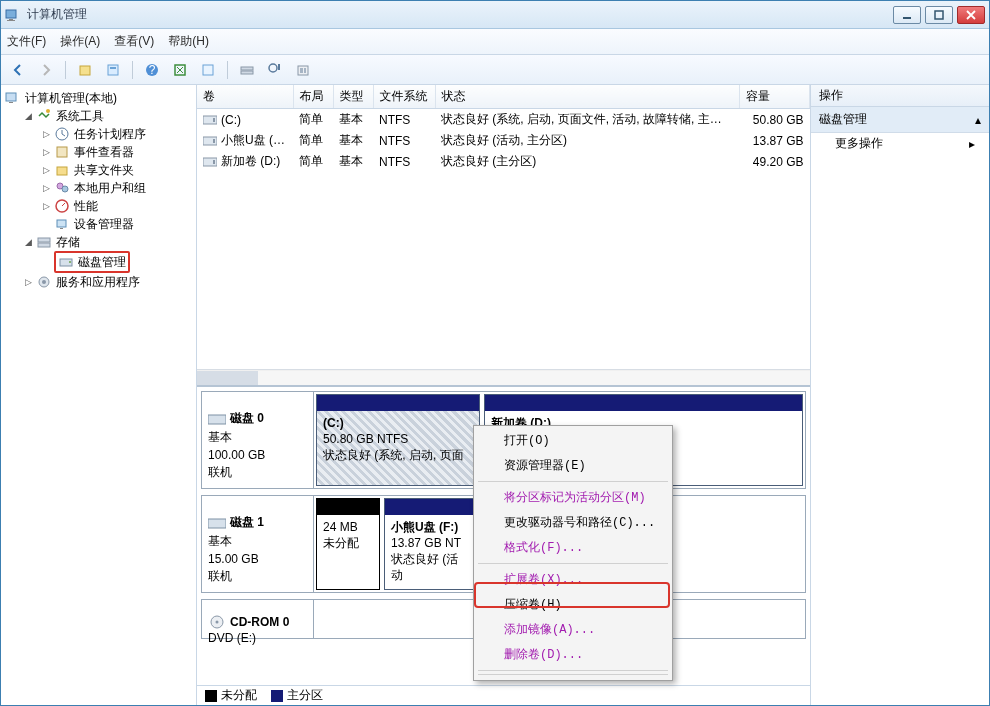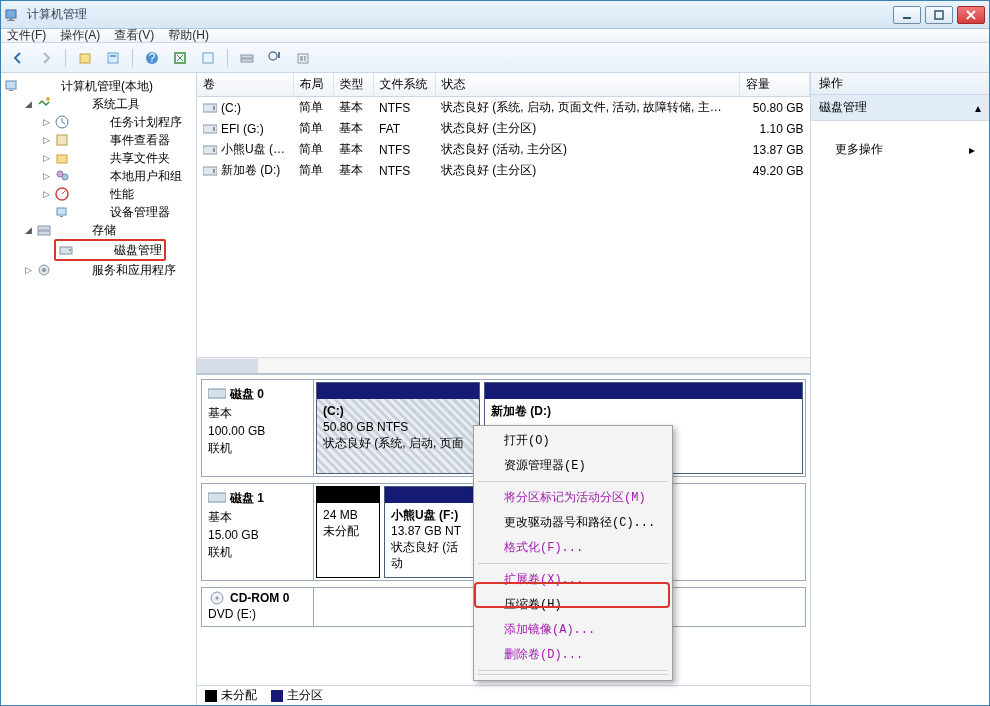--- a/index.html
+++ b/index.html
@@ -4,52 +4,52 @@
 <style>
 * { box-sizing: border-box; margin: 0; padding: 0; font-family: "Microsoft YaHei", "SimSun", Tahoma, sans-serif; font-size: 12px; }
 html, body { width: 990px; height: 706px; overflow: hidden; }
 .window { width: 990px; height: 706px; border: 1px solid #3c7fb1; background: #fff; display: flex; flex-direction: column; }
 .titlebar { height: 28px; background: linear-gradient(#eaf3fb,#d7e7f5); display: flex; align-items: center; padding: 0 4px; border-bottom: 1px solid #a9c7e0; }
 .titlebar .icon-slot { width: 16px; height: 16px; margin-right: 6px; display:flex; align-items:center; justify-content:center;}
 .titlebar-title { flex: 1; color: #2e3b4e; }
 .win-controls { display: flex; gap: 4px; }
 .win-btn { width: 28px; height: 18px; border: 1px solid #6b8aa5; background: linear-gradient(#f6fbff,#dce9f5); display: flex; align-items: center; justify-content: center; border-radius: 2px; color: #33566f; font-size: 11px; cursor:pointer;}
 .win-btn.close { background: linear-gradient(#f07b7b,#d43c3c); border-color: #a12a2a; color: #fff; }
-.menubar { height: 14px; background: linear-gradient(#fafcff,#eef4fb); border-bottom: 1px solid #c9d7e6; display: flex; align-items: center; padding: 0 6px; gap: 14px; }
+.menubar { height: 26px; background: linear-gradient(#fafcff,#eef4fb); border-bottom: 1px solid #c9d7e6; display: flex; align-items: center; padding: 0 6px; gap: 14px; }
 .menubar span { color: #2b2b2b; cursor: pointer; }
 .toolbar { height: 30px; background: linear-gradient(#f7faff,#e9f1fa); border-bottom: 1px solid #c9d7e6; display: flex; align-items: center; padding: 0 6px; gap: 6px; }
 .tb-btn { width: 22px; height: 22px; display: flex; align-items: center; justify-content: center; border: 1px solid transparent; cursor:pointer;}
 .tb-sep { width: 1px; height: 18px; background: #c0ccd9; margin: 0 2px; }
 .content { flex: 1; display: flex; min-height: 0; }
 .left-pane { width: 196px; border-right: 1px solid #c9d7e6; background: #fff; padding: 4px 0; overflow: hidden;}
 .tree { list-style: none; padding-left: 4px; }
 .tree li { white-space: nowrap; line-height: 18px; display:flex; align-items:center; }
 .tree ul { list-style:none; padding-left:18px;}
 .expander { width: 11px; height: 11px; display:inline-flex; align-items:center; justify-content:center; margin-right:2px; color:#5a5a5a; font-size:9px;}
 .node-icon { width: 16px; height: 16px; display:inline-flex; align-items:center; justify-content:center; margin-right:4px;}
-.tree-label { cursor:default;margin-left:36px; }
+.tree-label { cursor:default; }
 .select-box { border: 2px solid #d9352c; border-radius:2px; padding: 0 2px; display:inline-flex; align-items:center; }
 .middle-pane { flex: 1; display: flex; flex-direction: column; min-width:0; border-right: 1px solid #c9d7e6;}
 .right-pane { width: 178px; background:#fff;}
 .right-header { height:22px; background:linear-gradient(#f4f8fc,#e7eff8); border-bottom:1px solid #c9d7e6; display:flex; align-items:center; padding:0 8px; font-weight:normal;}
 .right-section-title { background:#e1ecf7; padding:4px 8px; display:flex; justify-content:space-between; align-items:center; border-bottom:1px solid #d0dce9;}
-.right-item { padding:20px 14px 6px 24px; display:flex; justify-content:space-between; align-items:center; cursor:pointer;}
+.right-item { padding:2px 14px 6px 24px; display:flex; justify-content:space-between; align-items:center; cursor:pointer;}
 table.volumes { width:100%; border-collapse:collapse; table-layout:fixed;}
 table.volumes th { text-align:left; font-weight:normal; padding:3px 6px; background:linear-gradient(#fdfefe,#eef3f9); border-right:1px solid #dbe4ee; border-bottom:1px solid #c9d7e6; white-space:nowrap; overflow:hidden;}
 table.volumes td { padding:2px 6px; white-space:nowrap; overflow:hidden; text-overflow:ellipsis;}
 .vol-icon { display:inline-flex; width:14px; height:12px; margin-right:4px; vertical-align:middle;}
 .list-area { height: 300px; display:flex; flex-direction:column;}
 .list-scroll { height:16px; background:#f0f0f0; border-top:1px solid #d7dde4; display:flex; align-items:center;}
 .list-scroll .track { flex:1; height:14px; background:#f6f6f6; position:relative;}
 .list-scroll .track::before{ content:""; position:absolute; left:0; top:0; width:10%; height:100%; background:#d6dde6;}
 .graphical-area { flex:1; background:#fff; border-top:2px solid #b5c4d4; overflow:hidden; padding:4px 4px 0 4px; position:relative;}
 .disk-row { border:1px solid #9aa9b9; margin-bottom:6px; display:flex; height:98px; background:#fff;}
 .disk-row.cdrow{ height:40px;}
 .disk-label { width:112px; border-right:1px solid #9aa9b9; padding:6px 6px; display:flex; flex-direction:column; gap:2px;}
-.disk-label .dl-top { display:flex; align-items:flex-start; gap:4px;}
+.disk-label .dl-top { display:flex; align-items:center; gap:4px;margin-top:12px;}
 .disk-parts { flex:1; display:flex; position:relative;}
 .part { border:1px solid #4a5d78; margin:2px; display:flex; flex-direction:column;}
 .part-header { height:16px; background:#151b75; }
 .part-body { flex:1; padding:4px 6px; line-height:16px; overflow:hidden;}
 .part.hatched .part-body { background-image: repeating-linear-gradient(45deg,#e9edf2 0,#e9edf2 3px,#c9d1db 3px,#c9d1db 6px);}
 .part.unalloc .part-header { background:#000;}
 .part.unalloc { border-color:#000;}
 .legend { height:20px; border-top:1px solid #c9d7e6; display:flex; align-items:center; padding:0 8px; gap:14px; background:#fff;}
 .legend-item { display:flex; align-items:center; gap:4px;}
 .sw { width:12px; height:12px;}
@@ -319,33 +319,20 @@
                 <td>NTFS</td>
                 <td>状态良好 (系统, 启动, 页面文件, 活动, 故障转储, 主分区)</td>
                 <td style="text-align:right">50.80 GB</td>
               </tr>
               <tr>
                 <td><span class="vol-icon">
                     <svg width="14" height="12">
                       <rect x="0" y="2" width="14" height="8" fill="#dfe7ef" stroke="#8a98a8"></rect>
                       <rect x="10" y="4" width="2" height="4" fill="#8a98a8"></rect>
                     </svg>
-                  </span>EFI (G:)</td>
-                <td>简单</td>
-                <td>基本</td>
-                <td>FAT</td>
-                <td>状态良好 (主分区)</td>
-                <td style="text-align:right">1.10 GB</td>
-              </tr>
-              <tr>
-                <td><span class="vol-icon">
-                    <svg width="14" height="12">
-                      <rect x="0" y="2" width="14" height="8" fill="#dfe7ef" stroke="#8a98a8"></rect>
-                      <rect x="10" y="4" width="2" height="4" fill="#8a98a8"></rect>
-                    </svg>
                   </span>小熊U盘 (F:)</td>
                 <td>简单</td>
                 <td>基本</td>
                 <td>NTFS</td>
                 <td>状态良好 (活动, 主分区)</td>
                 <td style="text-align:right">13.87 GB</td>
               </tr>
               <tr>
                 <td><span class="vol-icon">
                     <svg width="14" height="12">

